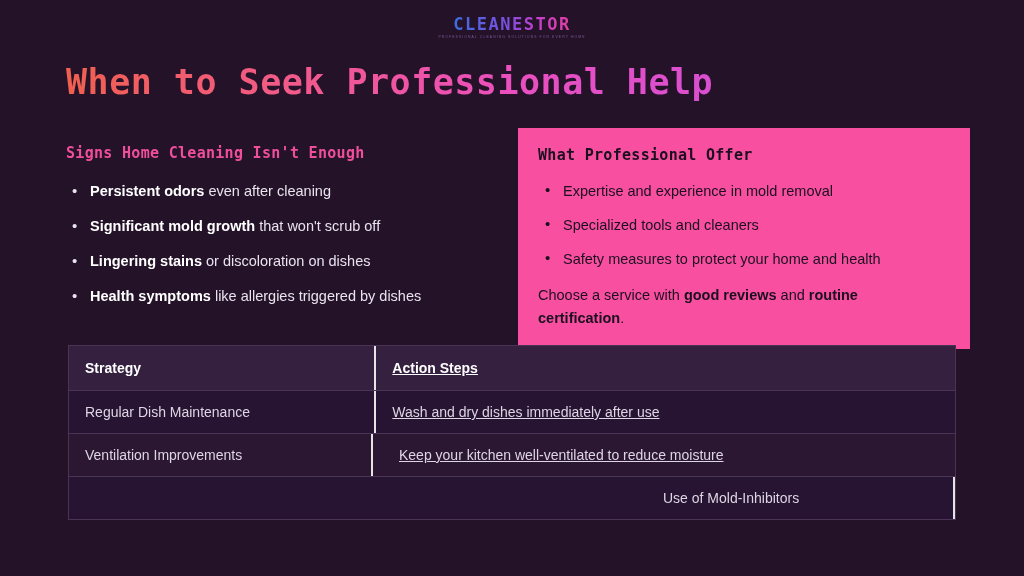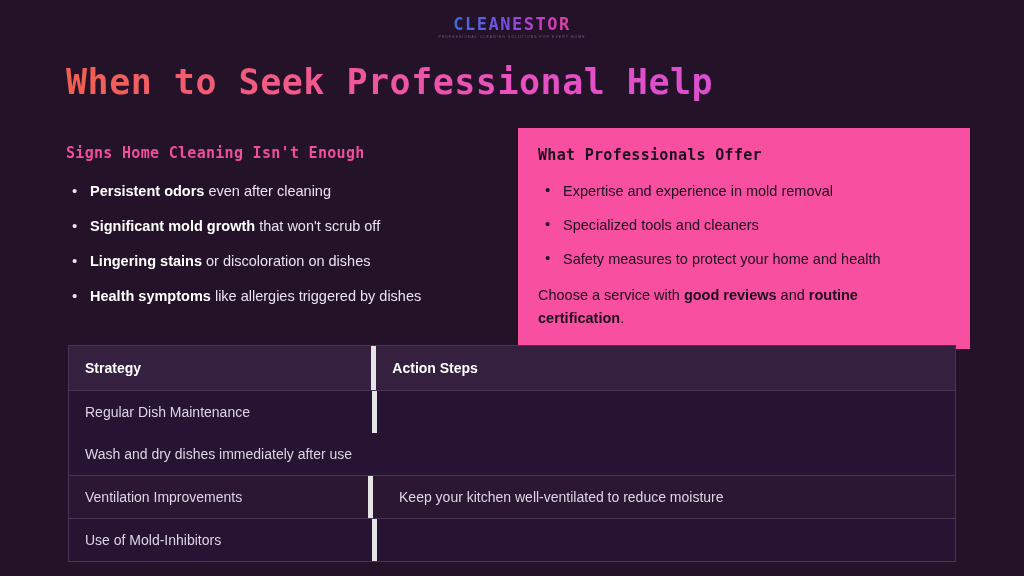--- a/index.html
+++ b/index.html
@@ -157,46 +157,45 @@
     top: 345px;
     left: 68px;
     width: 888px;
     border: 1px solid #4a3354;
     box-sizing: border-box;
   }
   .trow {
     display: flex;
     border-bottom: 1px solid #4a3354;
   }
-  .trow:last-child { border-bottom: none; }
+  .trow:last-child { border-bottom: none; justify-content: flex-end; }
   .trow.header {
     background: #352040;
   }
   .trow.alt {
     background: #2c1733;
     gap: 10px;
   }
   .trow.plain {
     background: #271432;
-    flex-direction: column;
   }
   .tcell {
     padding: 13px 16px;
     font-size: 14px;
     color: #ded6e4;
     box-sizing: border-box;
   }
   .trow.header .tcell {
     color: #ffffff;
     font-weight: bold;
     padding-top: 14px;
     padding-bottom: 14px;
   }
-  .c1 { width: 308px; border-right: 5px solid #e5e5e5; }
-  .c2 { width: 580px; }
+  .c1 { width: 308px; border-right: 2px solid #e5e5e5; }
+  .c2 { width: 580px; text-decoration: underline; }
 </style>
 </head>
 <body>
 
 <div class="slide">
 
   <div class="logo-wrap">
     <span class="logo-text">CLEANESTOR</span>
     <span class="logo-sub">PROFESSIONAL CLEANING SOLUTIONS FOR EVERY HOME</span>
   </div>
@@ -207,21 +206,21 @@
     <div class="left-head">Signs Home Cleaning Isn't Enough</div>
     <ul class="bullets">
       <li><b>Persistent odors</b><span> even after cleaning</span></li>
       <li><b>Significant mold growth</b><span> that won't scrub off</span></li>
       <li><b>Lingering stains</b><span> or discoloration on dishes</span></li>
       <li><b>Health symptoms</b><span> like allergies triggered by dishes</span></li>
     </ul>
   </div>
 
   <div class="panel">
-    <div class="panel-head">What Professionals Offer</div>
+    <div class="panel-head">What Professional Offer</div>
     <ul class="panel-bullets">
       <li>Expertise and experience in mold removal</li>
       <li>Specialized tools and cleaners</li>
       <li>Safety measures to protect your home and health</li>
     </ul>
     <div class="panel-note"><span>Choose a service with </span><b>good reviews</b><span> and </span><b>routine certification</b><span>.</span></div>
   </div>
 
   <div class="table">
     <div class="trow header">

